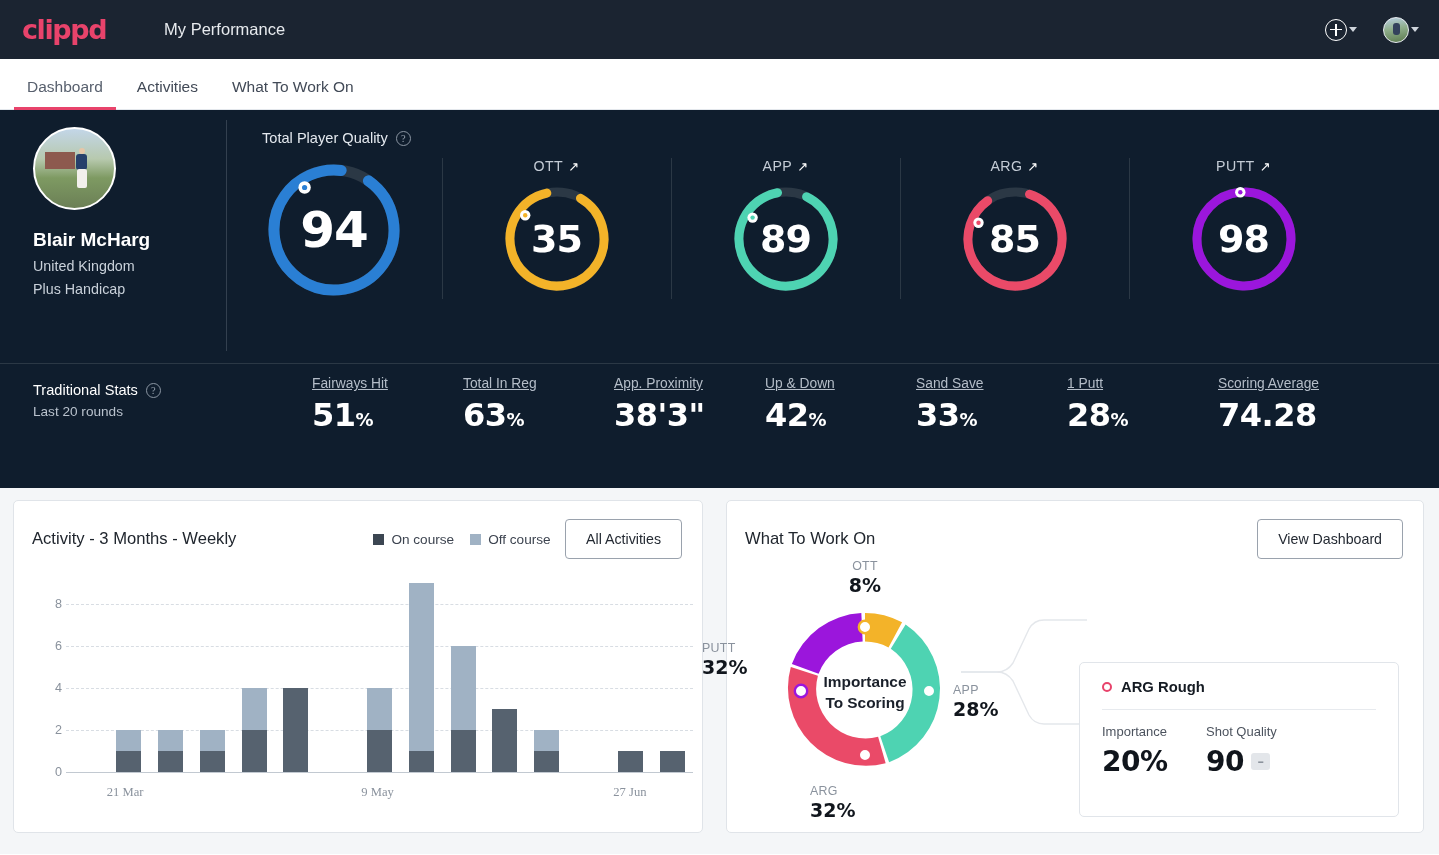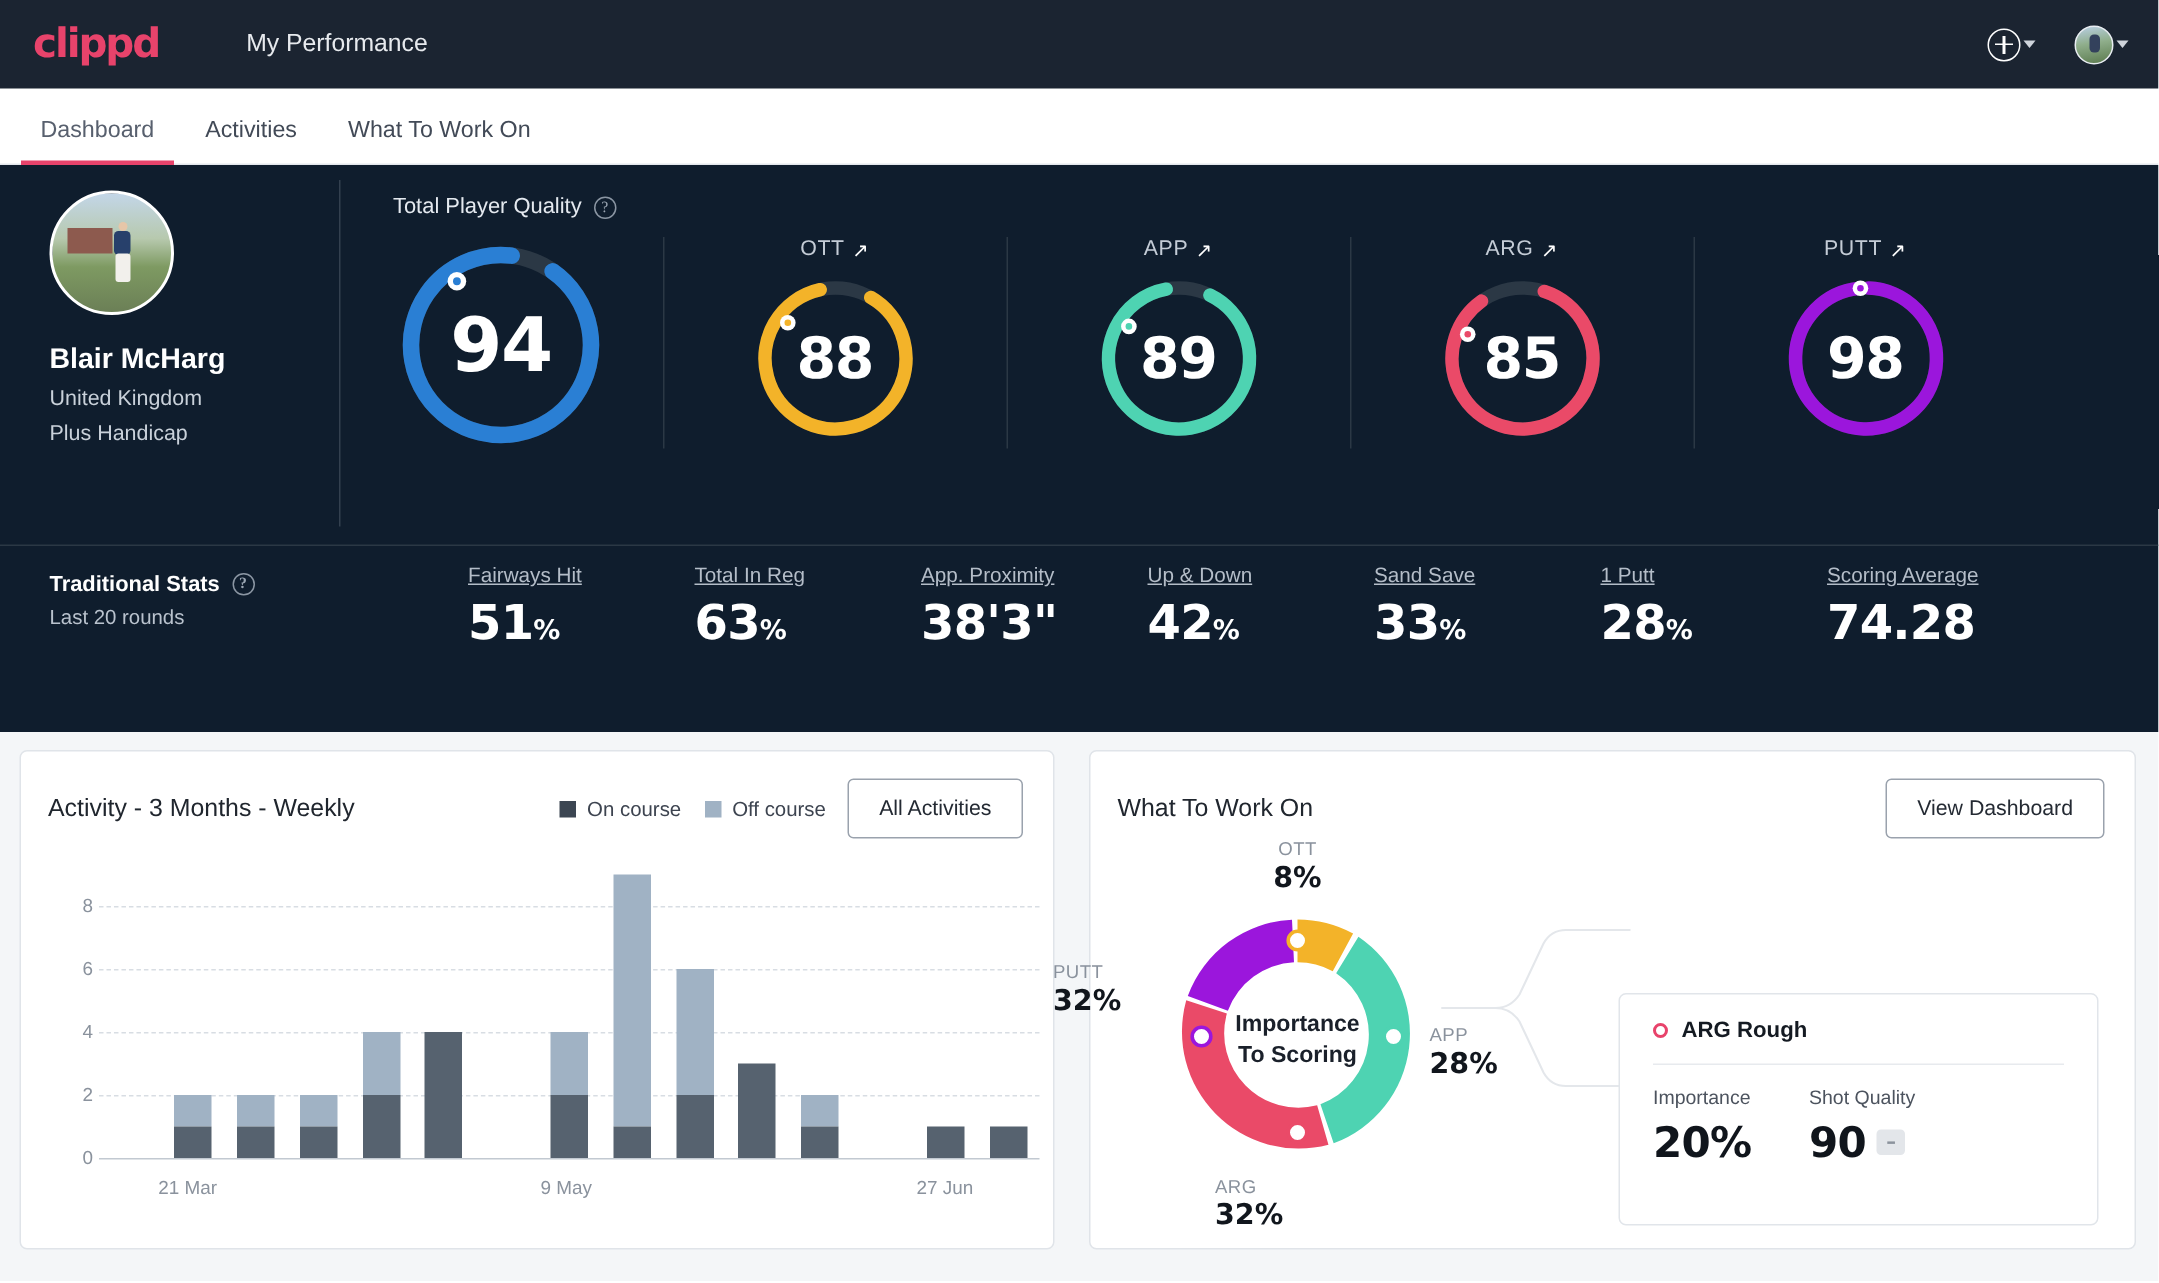--- a/index.html
+++ b/index.html
@@ -190,22 +190,22 @@
   
   .trad {
     position: absolute; left: 0; right: 0; bottom: 0;
     height: 125px;
     border-top: 1px solid #2b3845;
     display: flex; align-items: flex-start;
     padding-top: 12px;
   }
   .trad-left { width: 312px; padding-left: 33px; padding-top: 6px; }
   .trad-title {
-    display: flex; align-items: flex-start; gap: 8px;
-    color: #ffffff; font-size: 14.6px; font-weight: 700;
+    display: flex; align-items: flex-end; gap: 8px;
+    color: #ffffff; font-size: 14.6px; font-weight: 400;
   }
   .trad-sub { margin-top: 6px; color: #b9c2cd; font-size: 13.6px; }
   .trad-stats { flex: 1; display: flex; }
   .stat { width: 151px; }
   .stat-label { color: #b4bdc8; font-size: 13.8px; text-decoration: underline; }
   .stat-val {
     margin-top: 5px; color: #ffffff;
     font-size: 32px; font-weight: 700; letter-spacing: -0.5px;
     font-family: "DejaVu Sans", sans-serif;
   }
@@ -265,21 +265,21 @@
     height: 1px; background: #c2c9d1;
   }
   .bars {
     position: absolute; left: 0; right: 0; bottom: 0; top: 0;
     display: flex; align-items: flex-end;
   }
   .barslot { flex: 1; display: flex; justify-content: center; align-items: flex-end; height: 100%; }
   .barstack { width: 25px; display: flex; flex-direction: column; justify-content: flex-end; height: 100%; }
   .seg-off { background: #a0b2c4; }
   .seg-on  { background: #56626f; }
-  .xlabels { position: absolute; left: 48px; right: 9px; top: 212px; height: 20px; }
+  .xlabels { position: absolute; left: 48px; right: 9px; top: 212px; height: 20px; font-family: Liberation Serif, serif; }
   .xlabel {
     position: absolute; font-size: 12.6px; color: #8a929d;
     transform: translateX(-50%);
   }
 
   
   .wtwo-body { position: relative; height: 270px; }
   .donut-wrap { position: absolute; left: 13px; top: 22px; }
   .donut-center {
     position: absolute; left: 0; top: 0; width: 100%; height: 100%;
@@ -384,21 +384,21 @@
             <span>OTT</span>
             <span class="arrow-up">↗</span>
           </div>
           <div class="ring sm">
             <svg width="112" height="112" viewBox="0 0 112 112">
               <circle cx="56" cy="56" r="47" fill="none" stroke="#2b3845" stroke-width="9"></circle>
               <circle cx="56" cy="56" r="47" fill="none" stroke="#f3b329" stroke-width="9" stroke-linecap="round" stroke-dasharray="260 295.3" transform="rotate(-60 56 56)"></circle>
               <circle cx="24.2" cy="32.2" r="5.2" fill="#ffffff"></circle>
               <circle cx="24.2" cy="32.2" r="2.2" fill="#f3b329"></circle>
             </svg>
-            <div class="val">88</div>
+            <div class="val">35</div>
           </div>
         </div>
 
         <div class="gauge-cell sm">
           <div class="gauge-cap">
             <span>APP</span>
             <span class="arrow-up">↗</span>
           </div>
           <div class="ring sm">
             <svg width="112" height="112" viewBox="0 0 112 112">

